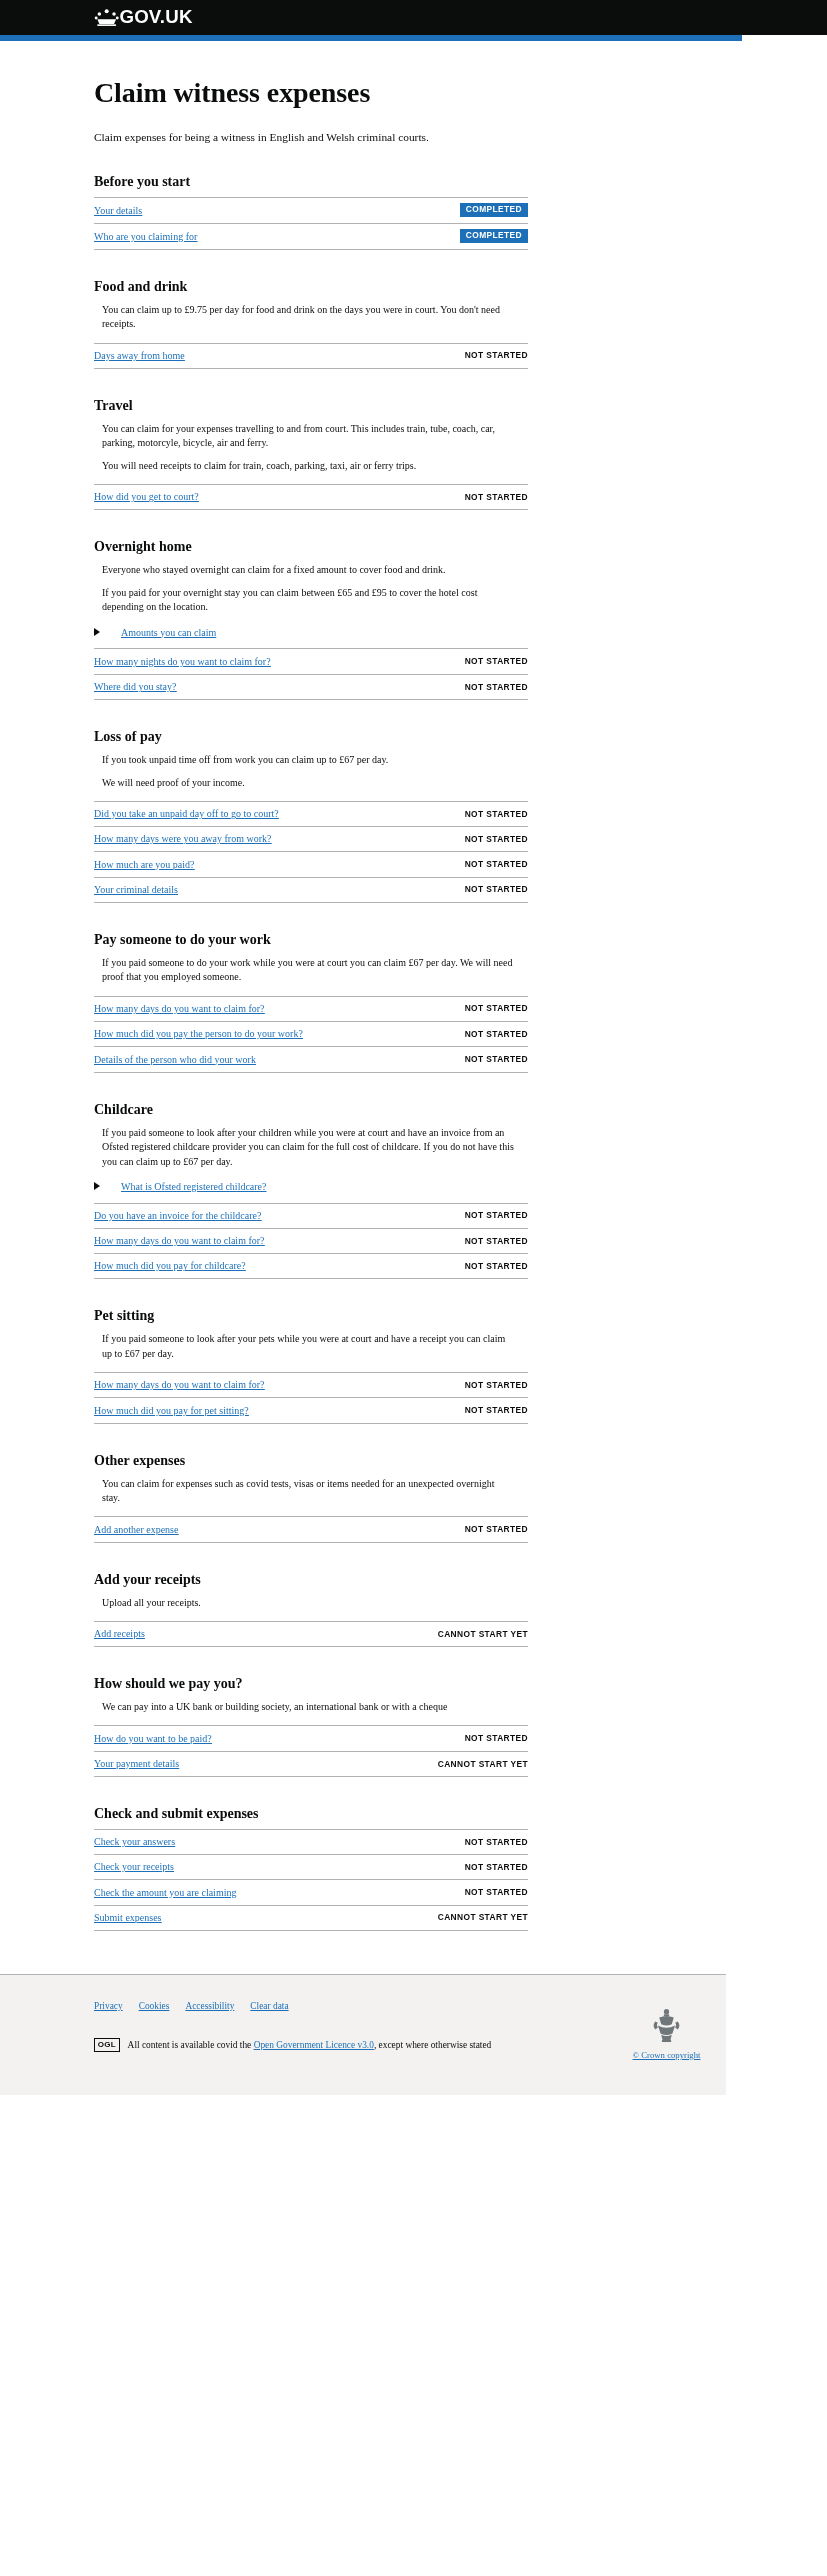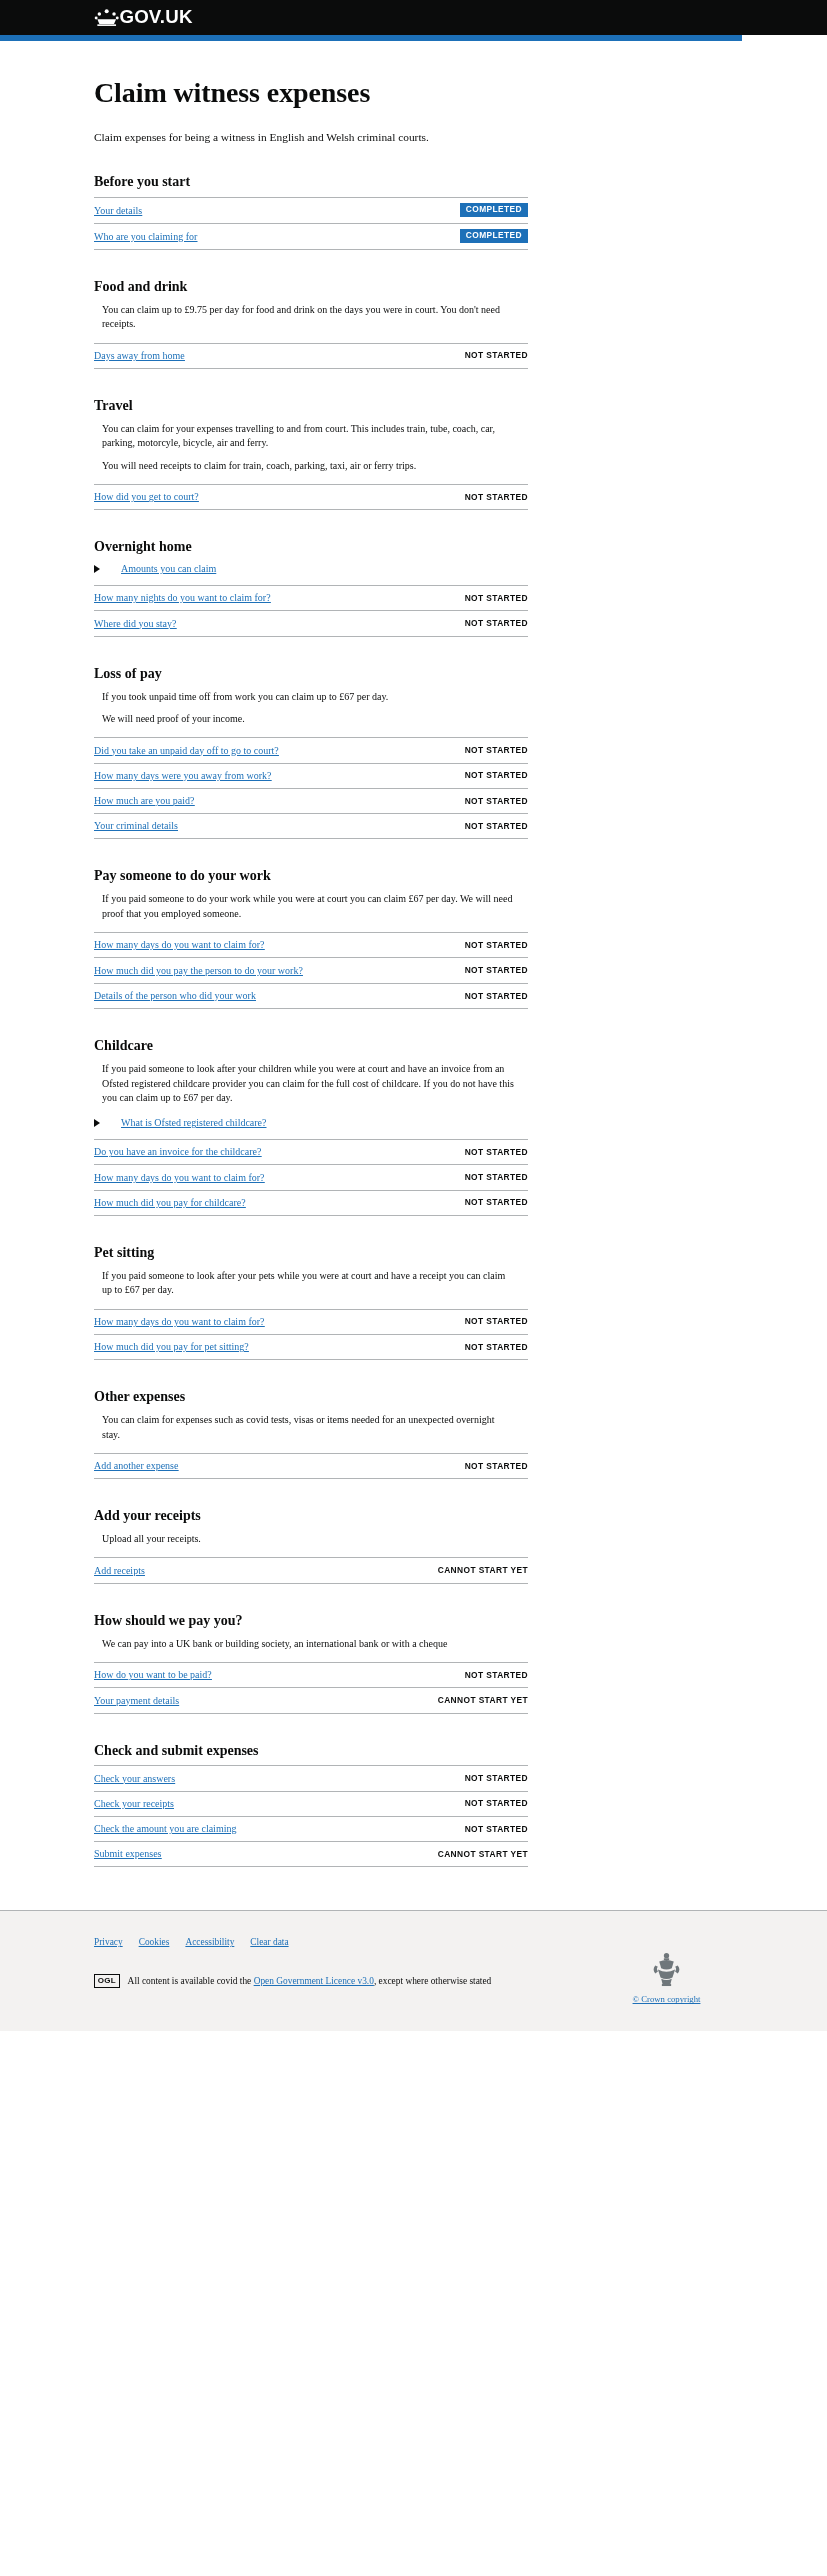--- a/index.html
+++ b/index.html
@@ -171,21 +171,21 @@
     font-family: "Liberation Serif", serif;
     line-height: 1.35;
   }
 
   
   .footer {
     margin-top: 43px;
     border-top: 0.7px solid #b1b4b6;
     background: #f3f2f1;
     padding: 24px 0 23px 94px;
-    width: 827px;
+    width: 726px;
     position: relative;
   }
   .footer-inner {
     width: 675px;
     position: relative;
     min-height: 73px;
   }
   .footer-links {
     display: flex;
     gap: 16px;
@@ -219,21 +219,21 @@
     font-family: "Liberation Serif", serif;
     color: #0b0c0c;
   }
   .licence-text a {
     color: #1d70b8;
     text-decoration: underline;
   }
   .crown-copyright {
     position: absolute;
     right: 59px;
-    top: 16px;
+    top: 8px;
     text-align: center;
     width: 87px;
   }
   .crown-copyright a {
     color: #1d70b8;
     text-decoration: underline;
     font-size: 8.7px;
     font-family: "Liberation Serif", serif;
   }
   .crest {
@@ -307,20 +307,24 @@
             </div>
             <ul class="task-list">
               <li class="task-list-item">
                 <span class="task-name"><a href="#">How did you get to court?</a></span>
                 <span class="task-status"><span class="status-plain">NOT STARTED</span></span>
               </li>
             </ul>
           </section>
           <section class="section">
             <h2 class="section-title">Overnight home</h2>
+            <div class="section-desc">
+              <p>Everyone who stayed overnight can claim for a fixed amount to cover food and drink.</p>
+              <p>If you paid for your overnight stay you can claim between £65 and £95 to cover the hotel cost depending on the location.</p>
+            </div>
             <div class="details">
               <span class="details-arrow"></span>
               <span class="details-summary">Amounts you can claim</span>
             </div>
             <ul class="task-list">
               <li class="task-list-item">
                 <span class="task-name"><a href="#">How many nights do you want to claim for?</a></span>
                 <span class="task-status"><span class="status-plain">NOT STARTED</span></span>
               </li>
               <li class="task-list-item">

